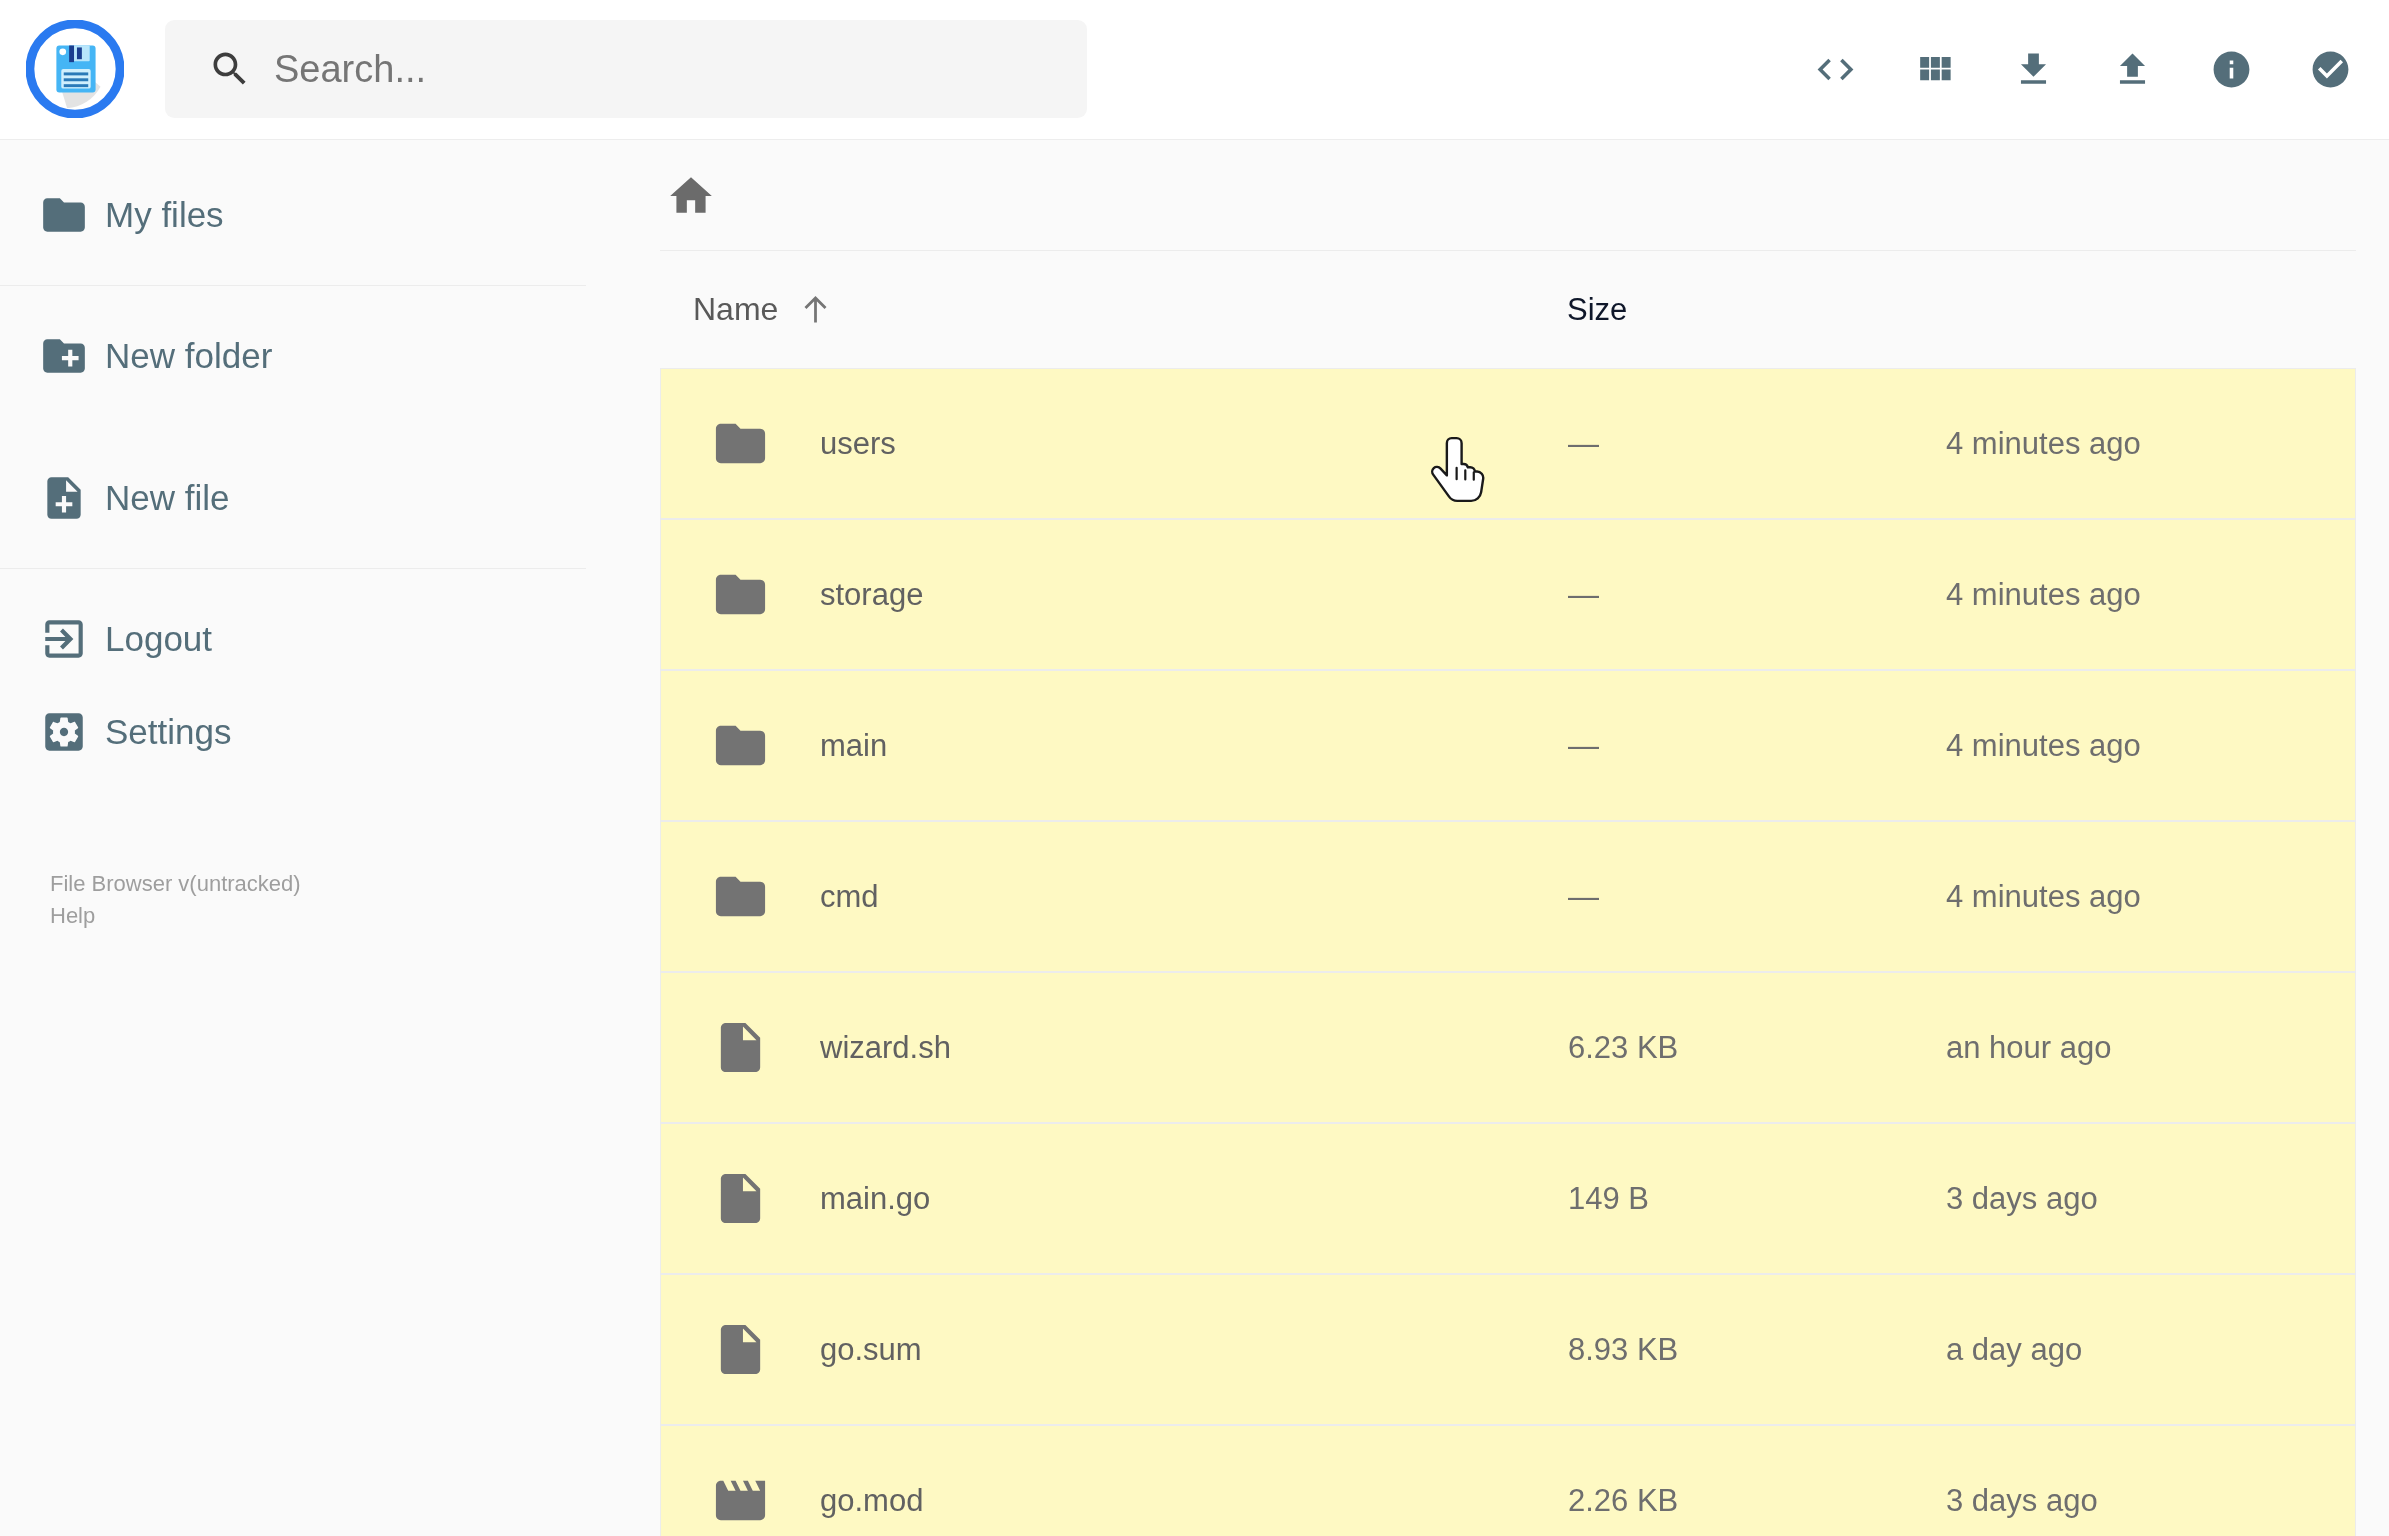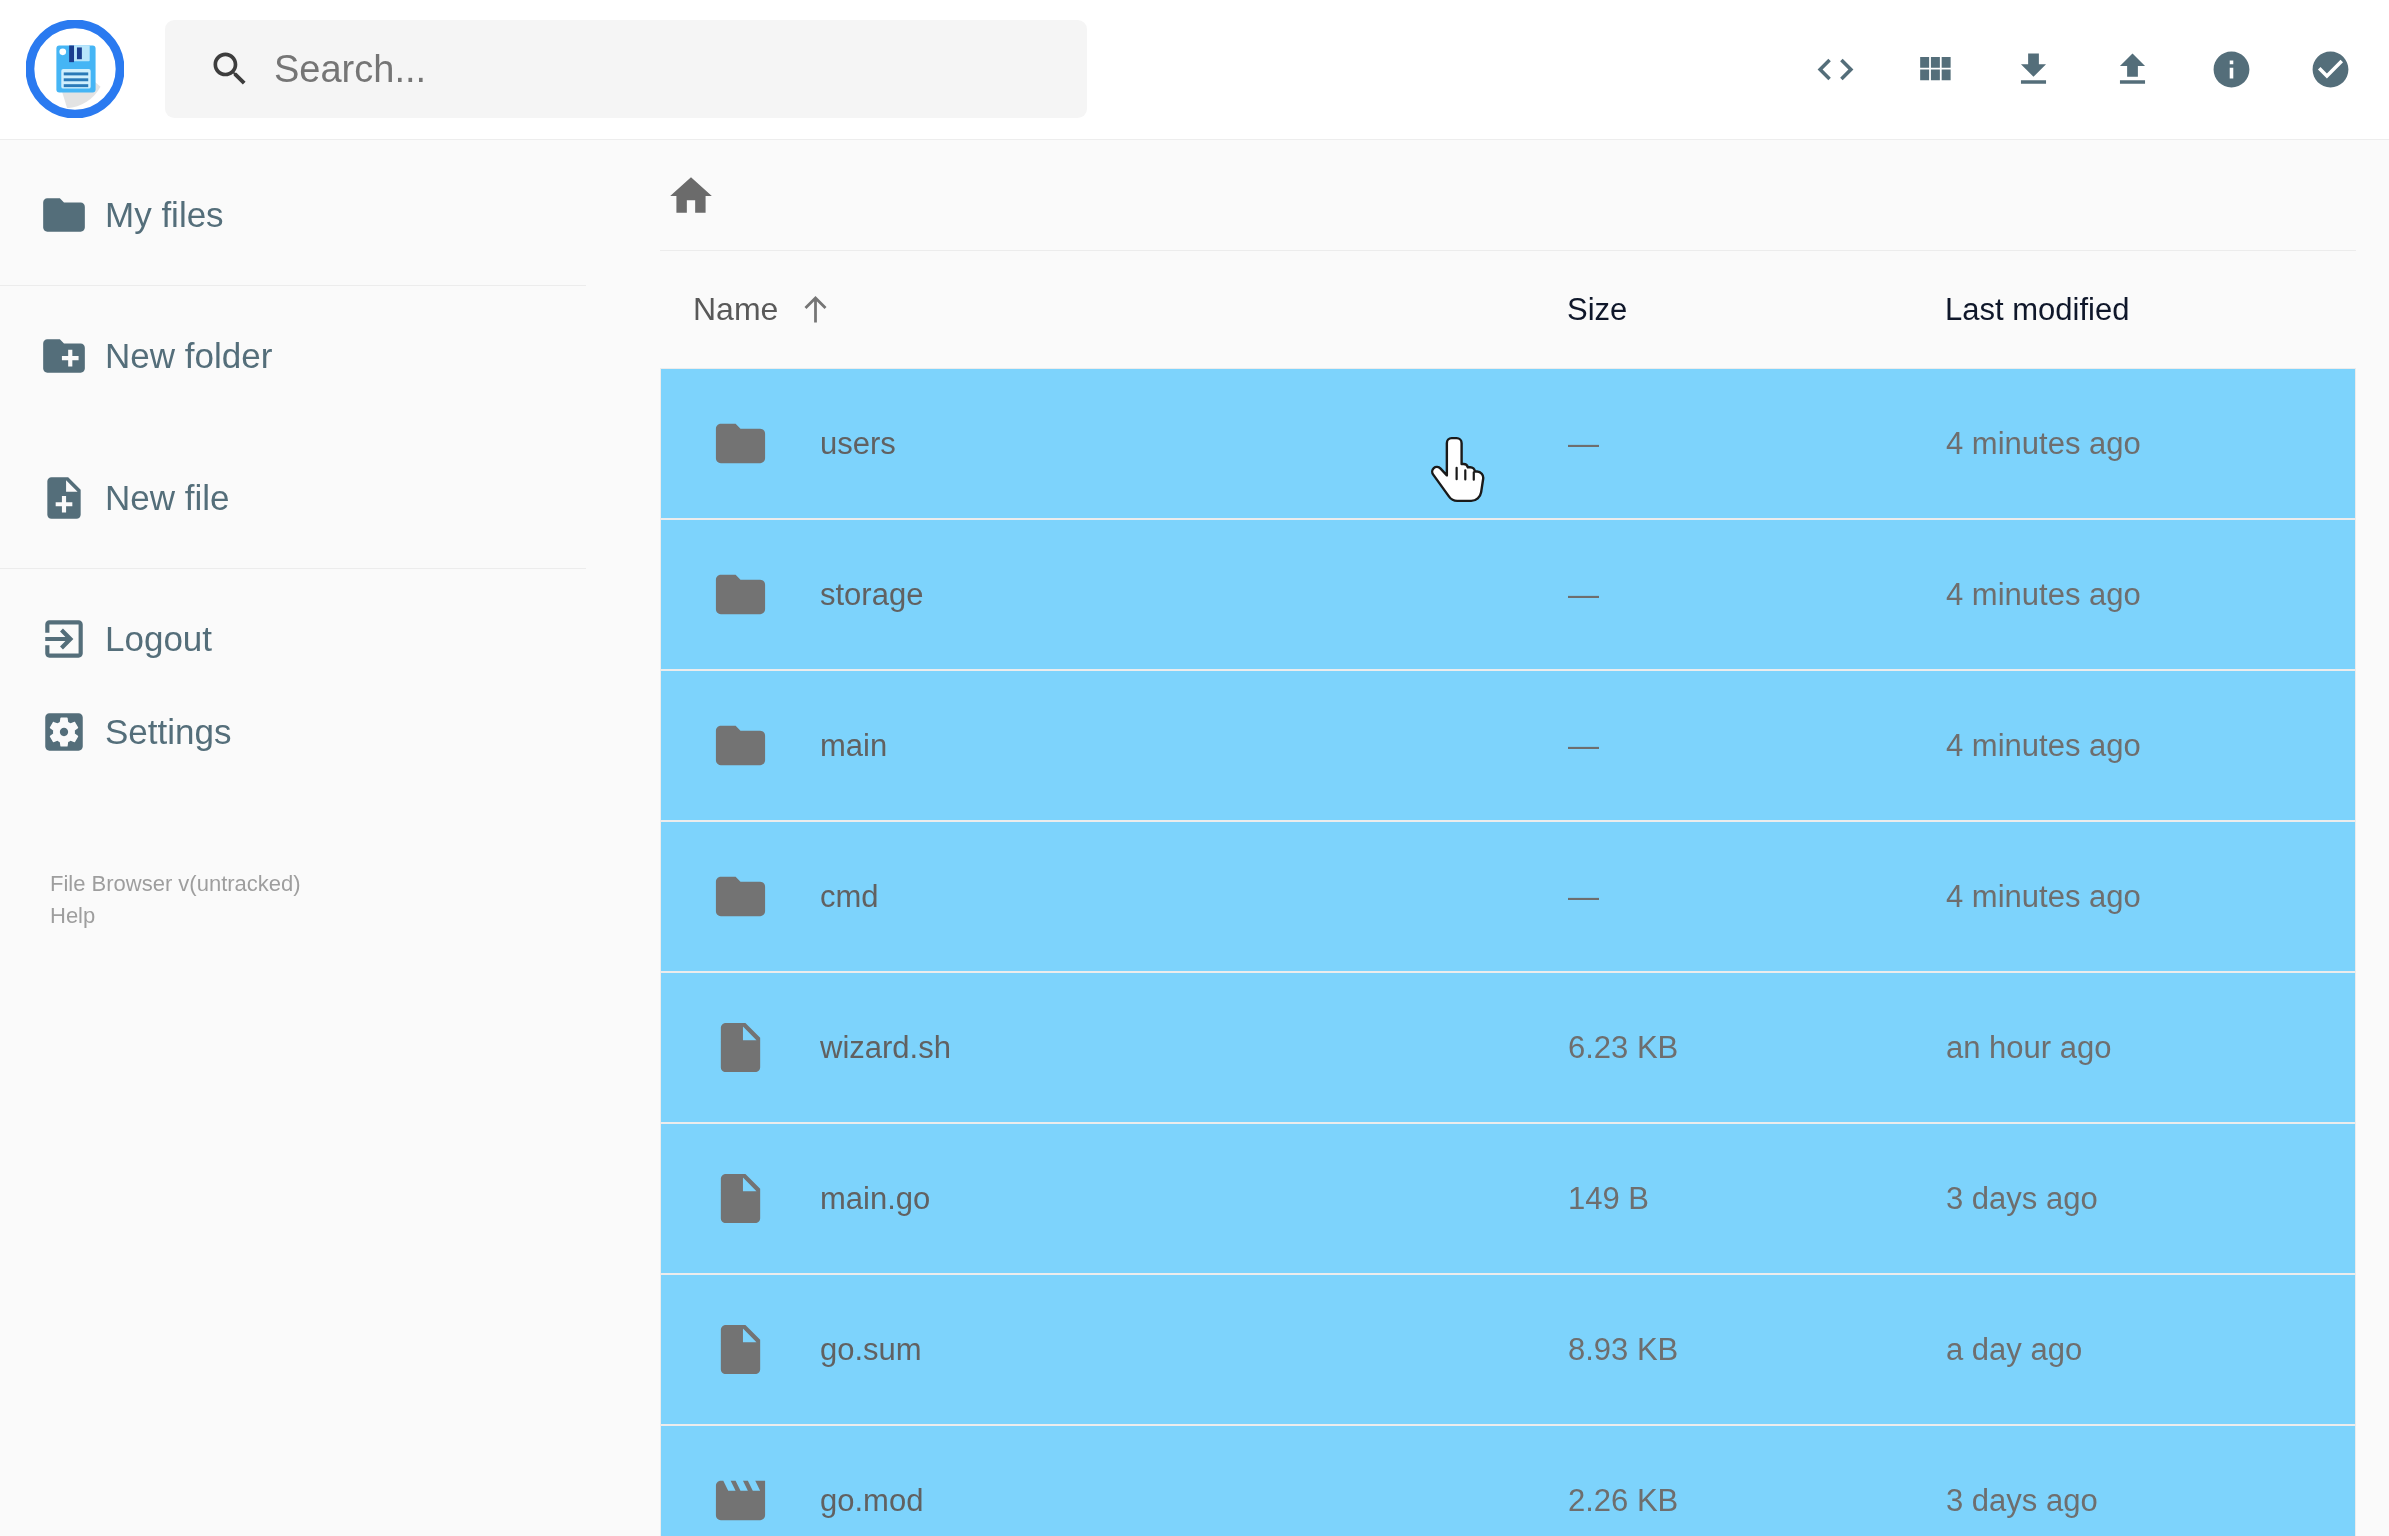--- a/index.html
+++ b/index.html
@@ -39,21 +39,21 @@
   .main{position:absolute;left:660px;top:141px;width:1696px}
   .crumbs{height:109px;display:flex;align-items:center;padding-left:5.6px}
   .crumbs svg{width:50px;height:50px;fill:#6b6b6b;cursor:pointer}
   .crumb-div{border:0;border-top:1.9px solid #ececec;margin:0;width:1696px}
   .listhead{height:117px;display:grid;grid-template-columns:907px 378px auto;align-items:center}
   .listhead .h-name{padding-left:33px;font-size:32px;font-weight:400;color:#595959;
                     display:flex;align-items:center;gap:18.5px;cursor:pointer}
   .listhead .h-name svg{width:37px;height:37px;stroke:#757575;fill:none;stroke-width:1.8}
   .listhead .h-size,.listhead .h-mod{font-size:31px;font-weight:400;color:#0f172a;cursor:pointer}
 
-  .row{height:151px;background:#7dd3fc;border:1.9px solid #ececec;box-sizing:border-box;
+  .row{height:151px;background:#fef9c3;border:1.9px solid #ececec;box-sizing:border-box;
        display:grid;grid-template-columns:907px 378px auto;align-items:center;cursor:pointer}
   .name-cell{display:flex;align-items:center;gap:50px;padding-left:50px}
   .row-icon{width:59px;height:59px;fill:#737373;flex:none}
   .fname{font-size:31px;color:#616161}
   .size-cell,.mod-cell{font-size:31px;color:#6e6e6e}
 
   
   .cursor{position:absolute;left:1431px;top:431px;width:59px;height:91px;z-index:9;pointer-events:none}
 </style>
 </head>
@@ -213,21 +213,20 @@
   <hr class="crumb-div">
 
   <div class="listhead">
     <div class="h-name">
       <span>Name</span>
       <svg viewBox="0 0 24 24">
           <path d="M12 20.5V4.5M5.5 11L12 4.5 18.5 11"></path>
         </svg>
     </div>
     <div class="h-size">Size</div>
-    <div class="h-mod">Last modified</div>
   </div>
 
   <div>
   <div class="row">
     <div class="name-cell">
       <svg class="row-icon" viewBox="0 0 64 64" width="59" height="59">
             <use href="#sym-folder"></use>
           </svg>
       <span class="fname">users</span>
     </div>

